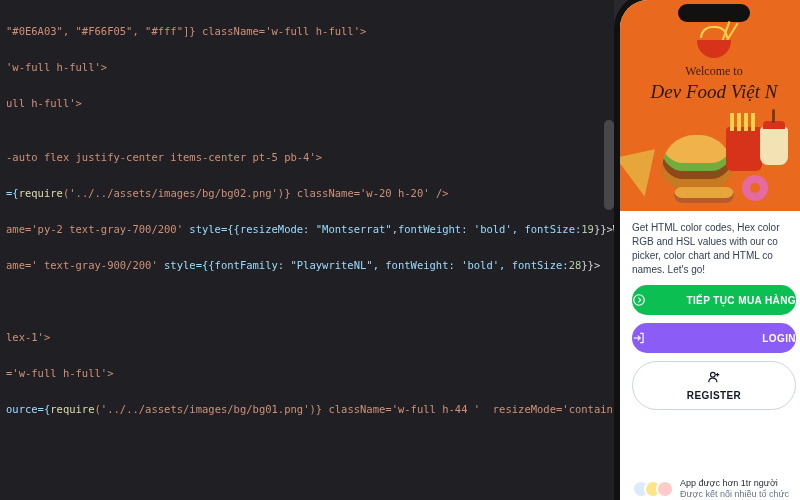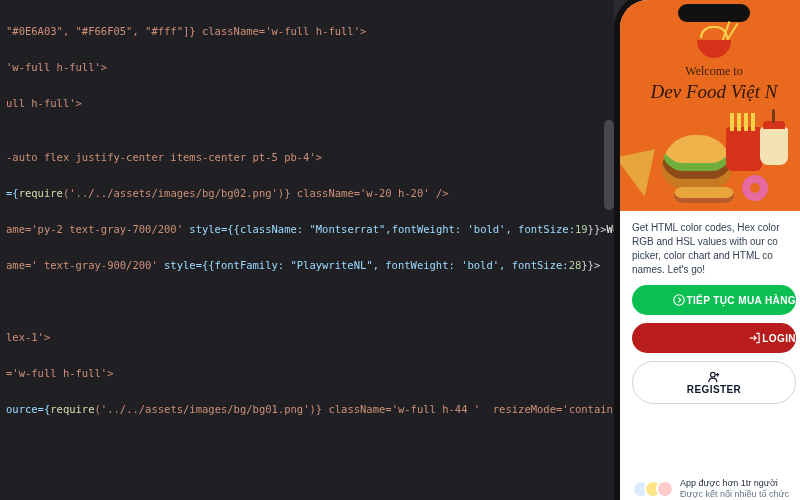--- a/index.html
+++ b/index.html
@@ -45,23 +45,23 @@
   .cup     { position:absolute; width:28px; height:38px; left:146px; top:18px; background:#f3e2b4; border-radius:4px 4px 8px 8px; }
   .cup::before{content:""; position:absolute; top:-6px; left:3px; width:22px; height:8px; background:#d7331a; border-radius:4px 4px 0 0;}
   .cup::after{content:""; position:absolute; top:-18px; left:12px; width:3px; height:14px; background:#7a3a17; border-radius:2px;}
   .pizza   { position:absolute; left:6px; top:44px; width:0; height:0; border-left:20px solid transparent; border-right:20px solid transparent; border-top:44px solid #e7a63c; transform:rotate(-12deg);}
   .hotdog  { position:absolute; left:60px; top:78px; width:60px; height:16px; background:#e7a63c; border-radius:10px; box-shadow: inset 0 -5px 0 #b85a2a; }
   .donut   { position:absolute; left:128px; top:66px; width:26px; height:26px; border:8px solid #e46aa0; border-radius:50%; }
 
   .body { flex:1; padding:10px 12px; display:flex; flex-direction:column; gap:8px; }
   .desc { font-size:10px; line-height:14px; color:#334155; }
 
-  .btn { border-radius:999px; font-size:10px; font-weight:700; letter-spacing:.4px; text-transform:uppercase; display:flex; align-items:center; justify-content:flex-end; padding:8px 0; }
+  .btn { border-radius:999px; font-size:10px; font-weight:700; letter-spacing:.4px; text-transform:uppercase; display:flex; align-items:center; justify-content:space-between; gap:6px; padding:8px 0; }
   .btn-green { background:#0bbf53; color:#fff; }
-  .btn-blue  { background:#b91c1c; color:#fff; }
+  .btn-blue  { background:#8b5cf6; color:#fff; }
   .btn-outl  { border:1px solid #cbd5e1; color:#0f172a; background:#fff;flex-direction:column; }
   .btn svg, .btn .glyph { width:14px; height:14px; }
 
   .footer { display:flex; align-items:center; gap:6px; padding:0 12px 8px; }
   .avatars { display:flex; }
   .avatars span { width:18px; height:18px; border-radius:50%; border:2px solid #fff; margin-left:-6px; display:inline-block; }
   .avatars span:nth-child(1){ background:#dbeafe; margin-left:0;}
   .avatars span:nth-child(2){ background:#fde68a;}
   .avatars span:nth-child(3){ background:#fecaca;}
   .foot-text { font-size:9px; line-height:11px; color:#1f2937; }
@@ -70,21 +70,21 @@
 </head>
 <body>
 
 <div class="editor">
 <div class="line"><span class="tok-str">"#0E6A03", "#F66F05", "#fff"]} className='w-full h-full'&gt;</span></div>
 <div class="line"><span class="tok-str">'w-full h-full'&gt;</span></div>
 <div class="line"><span class="tok-str">ull h-full'&gt;</span></div>
 <div class="line"><span></span></div>
 <div class="line"><span class="tok-str">-auto flex justify-center items-center pt-5 pb-4'&gt;</span></div>
 <div class="line"><span class="tok-attr">={</span><span class="tok-func">require</span><span class="tok-str">('../../assets/images/bg/bg02.png')</span><span class="tok-str">} className='w-20 h-20' /&gt;</span></div>
-<div class="line"><span class="tok-str">ame='py-2 text-gray-700/200'</span><span class="tok-attr"> style={{className: "Montserrat",fontWeight: 'bold', fontSize:</span><span class="tok-num">19</span><span class="tok-punc">}}&gt;</span><span class="tok-white">Welcome to</span></div>
+<div class="line"><span class="tok-str">ame='py-2 text-gray-700/200'</span><span class="tok-attr"> style={{resizeMode: "Montserrat",fontWeight: 'bold', fontSize:</span><span class="tok-num">19</span><span class="tok-punc">}}&gt;</span><span class="tok-white">Welcome to</span></div>
 <div class="line"><span class="tok-str">ame=' text-gray-900/200'</span><span class="tok-attr"> style={{fontFamily: "PlaywriteNL", fontWeight: 'bold', fontSize:</span><span class="tok-num">28</span><span class="tok-punc">}}&gt;</span></div>
 <div class="line"><span></span></div>
 <div class="line"><span></span></div>
 <div class="line"><span class="tok-str">lex-1'&gt;</span></div>
 <div class="line"><span class="tok-str">='w-full h-full'&gt;</span></div>
 <div class="line"><span class="tok-attr">ource={</span><span class="tok-func">require</span><span class="tok-str">('../../assets/images/bg/bg01.png')</span><span class="tok-str">} className='w-full h-44 '  resizeMode='contain'/&gt;</span></div>
 
 
 <div class="line"><span></span></div>
 <div class="line"><span></span></div>

